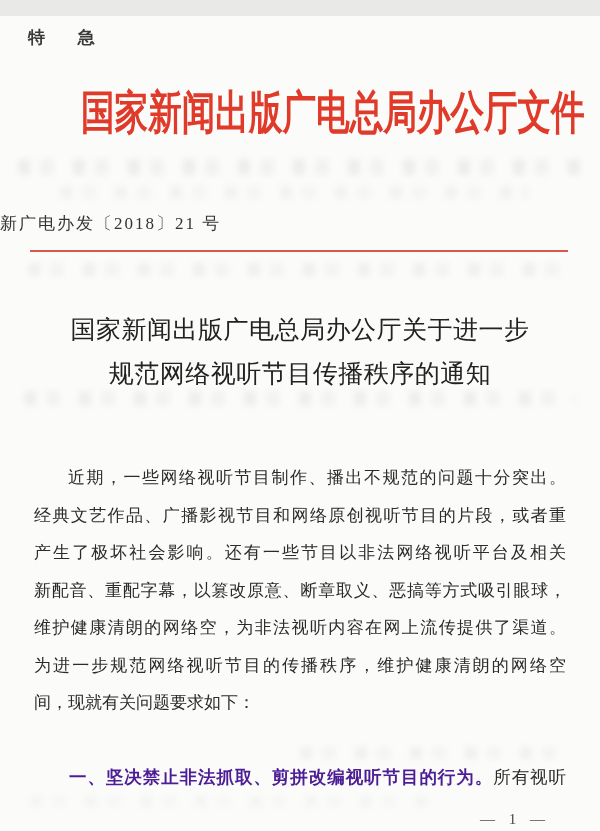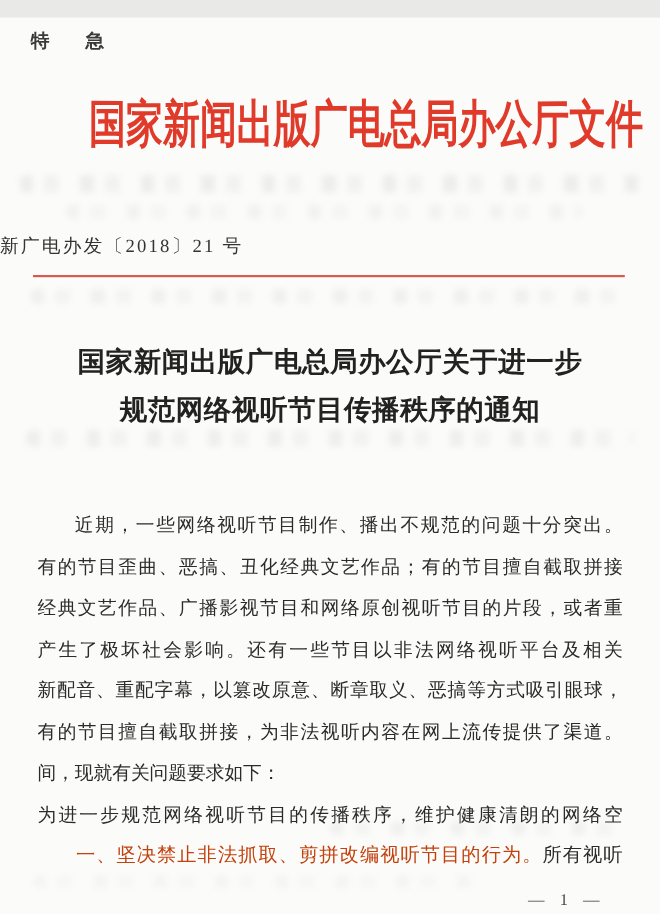--- a/index.html
+++ b/index.html
@@ -59,21 +59,21 @@
     left: 30px;
     width: 538px;
     height: 2px;
   }
   .notice-title {
     position: absolute;
     top: 292px;
     left: 0;
     width: 600px;
     text-align: center;
-    font-weight: bold;
+    font-weight: normal;
     font-size: 25px;
     line-height: 44px;
     color: #222;
     letter-spacing: 0.5px;
   }
   .salutation {
     position: absolute;
     top: 406px;
     left: 34px;
     width: 532px;
@@ -110,22 +110,22 @@
     font-size: 17.5px;
     line-height: 37.5px;
     height: 37.5px;
     text-indent: 2em;
     text-align: justify;
     text-align-last: justify;
     overflow: hidden;
   }
   .item-lead {
     font-family: "Liberation Sans", "DejaVu Sans", sans-serif;
-    font-weight: normal;
-    color: #c2410c;
+    font-weight: bold;
+    color: #4c1d95;
   }
   .page-number {
     position: absolute;
     top: 795px;
     right: 50px;
     font-size: 15px;
     letter-spacing: 5px;
     color: #4a4a4a;
     white-space: nowrap;
   }
@@ -159,27 +159,26 @@
   <div class="red-rule" style="background: rgb(216, 90, 78);"></div>
 
   <div class="notice-title">
     <div>国家新闻出版广电总局办公厅关于进一步</div>
     <div>规范网络视听节目传播秩序的通知</div>
   </div>
 
 
   <div class="body-block">
     <div class="body-line indent">近期，一些网络视听节目制作、播出不规范的问题十分突出。</div>
-    <div class="body-line">有的节目歪曲、恶搞、丑化经典文艺作品；有的节目擅自截取拼接</div>
     <div class="body-line">经典文艺作品、广播影视节目和网络原创视听节目的片段，或者重</div>
     <div class="body-line">产生了极坏社会影响。还有一些节目以非法网络视听平台及相关</div>
     <div class="body-line">新配音、重配字幕，以篡改原意、断章取义、恶搞等方式吸引眼球，</div>
-    <div class="body-line">有的节目擅自截取拼接，为非法视听内容在网上流传提供了渠道。</div>
+    <div class="body-line">维护健康清朗的网络空，为非法视听内容在网上流传提供了渠道。</div>
+    <div class="body-line">为进一步规范网络视听节目的传播秩序，维护健康清朗的网络空</div>
     <div class="body-line no-justify">间，现就有关问题要求如下：</div>
-    <div class="body-line">为进一步规范网络视听节目的传播秩序，维护健康清朗的网络空</div>
   </div>
 
   <div class="item-line">
     <span class="item-lead">一、坚决禁止非法抓取、剪拼改编视听节目的行为。</span><span>所有视听</span>
   </div>
 
   <div class="page-number">— 1 —</div>
 
   <div class="bleed" style="top:143px; left:18px;  width:564px; height:16px;"></div>
   <div class="bleed" style="top:170px; left:60px;  width:470px; height:13px; opacity:0.30;"></div>

